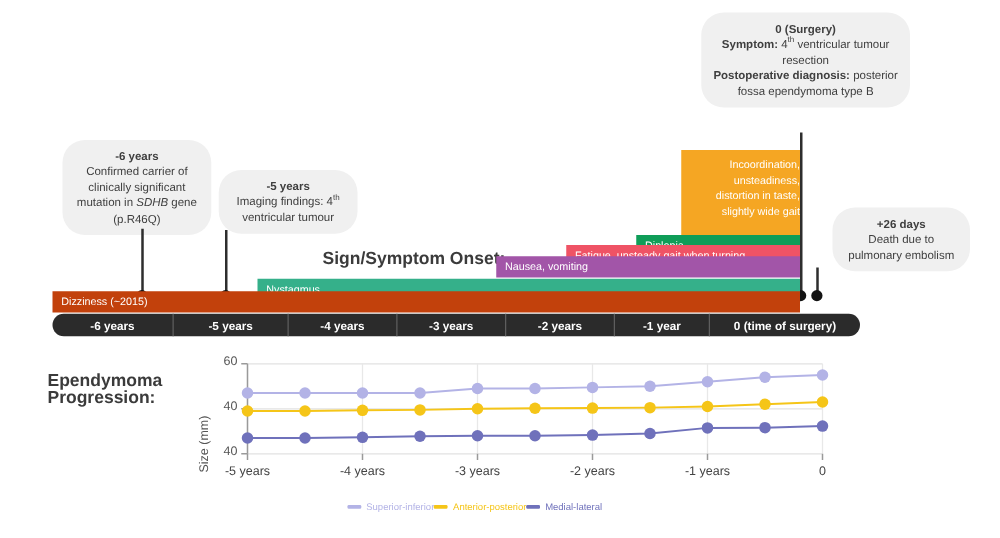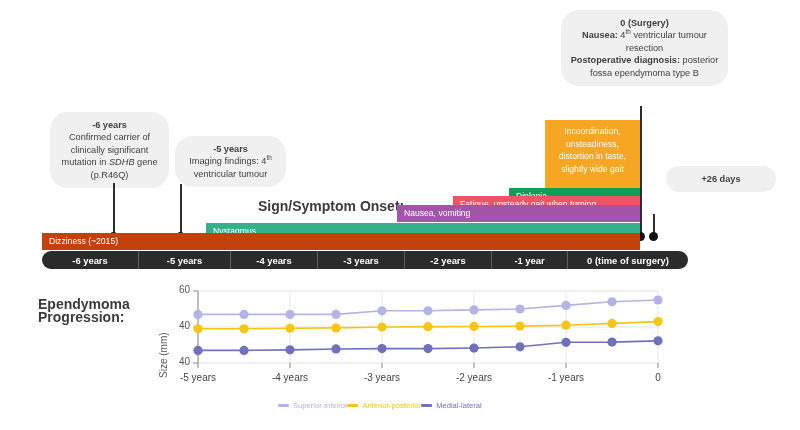--- a/index.html
+++ b/index.html
@@ -40,21 +40,21 @@
     position:absolute;
     height:17px;
     box-sizing:border-box;
     color:#ffffff;
     font-size:8.6px;
     line-height:17px;
     white-space:nowrap;
     overflow:hidden;
   }
   .bar .lbl{padding-left:7px;display:inline-block;}
-  .bar.tall{height:68px;line-height:12.6px;text-align:center;padding-top:5px;}
+  .bar.tall{height:68px;line-height:12.6px;text-align:right;padding-top:5px;}
   .bar.tall .lbl{padding-left:0;white-space:normal;display:block;}
 
   
   .axis{
     position:absolute;
     background:#2b2b2b;
     border-radius:9px;
     height:18px;
     display:flex;
     align-items:stretch;
@@ -108,28 +108,29 @@
 
   <div class="callout" style="left:175px;top:136px;width:111px;">
     <span class="hd">-5 years</span>
     <span class="bd">Imaging findings: 4<sup>th</sup> ventricular tumour</span>
   </div>
   <div class="leader" style="left:180px;top:184px;height:52px;"></div>
   <div class="dot" style="left:176px;top:232px;"></div>
 
   <div class="callout" style="left:561px;top:10px;width:167px;">
     <span class="hd">0 (Surgery)</span>
-    <span class="bd"><b>Nausea:</b> 4<sup>th</sup> ventricular tumour resection</span>
+    <span class="bd"><b>Symptom:</b> 4<sup>th</sup> ventricular tumour resection</span>
     <span class="bd"><b>Postoperative diagnosis:</b> posterior fossa ependymoma type B</span>
   </div>
   <div class="leader" style="left:640px;top:106px;height:131px;"></div>
   <div class="dot" style="left:636px;top:232px;"></div>
 
   <div class="callout" style="left:666px;top:166px;width:110px;">
     <span class="hd">+26 days</span>
+    <span class="bd">Death due to pulmonary embolism</span>
   </div>
   <div class="leader" style="left:653px;top:214px;height:22px;"></div>
   <div class="dot" style="left:649px;top:232px;"></div>
 
   <div class="sectlabel" style="left:258px;top:200px;">Sign/Symptom Onset:</div>
 
   <div class="bar tall" style="left:545px;top:120px;width:95px;background:#f5a623;">
     <span class="lbl">Incoordination,<br>unsteadiness,<br>distortion in taste,<br>slightly wide gait</span>
   </div>
 

